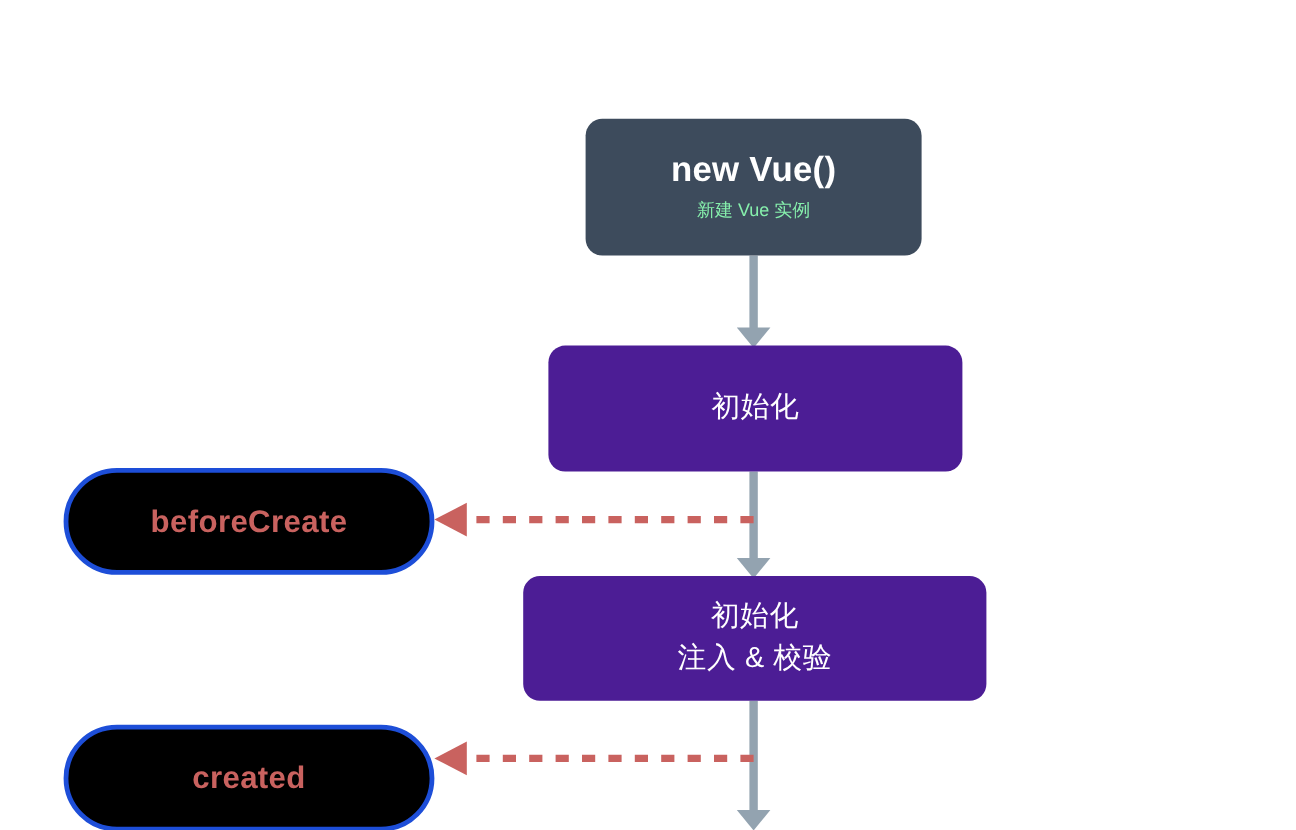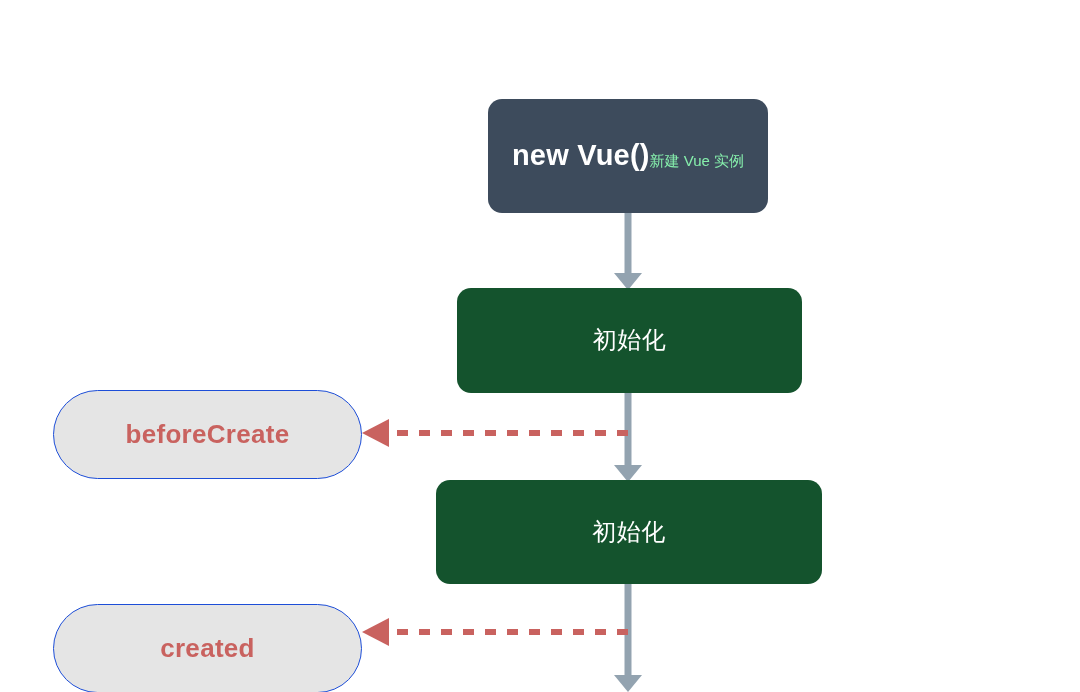--- a/index.html
+++ b/index.html
@@ -24,20 +24,21 @@
     width: 1080px;
     height: 692px;
     pointer-events: none;
   }
 
   
   .node {
     position: absolute;
     box-sizing: border-box;
     display: flex;
+    flex-direction: column;
     align-items: center;
     justify-content: center;
     text-align: center;
   }
 
   
   .node-dark {
     background: #3d4b5c;
     border-radius: 14px;
     color: #ffffff;
@@ -52,36 +53,36 @@
   .node-dark .subtitle {
     margin-top: 9px;
     font-size: 15px;
     font-weight: 400;
     line-height: 1.2;
     color: #86efac;
   }
 
   
   .node-green {
-    background: #14532d;
+    background: #4c1d95;
     border-radius: 14px;
     color: #ffffff;
   }
   .node-green .line {
     font-size: 24px;
     font-weight: 400;
     line-height: 1.45;
     color: #ffffff;
     letter-spacing: 0.5px;
   }
 
   
   .node-hook {
-    background: #e5e5e5;
-    border: 1px solid #1d4ed8;
+    background: #000000;
+    border: 4px solid #1d4ed8;
     border-radius: 46px;
   }
   .node-hook .hook-label {
     font-size: 26px;
     font-weight: 700;
     color: #c9625f;
     letter-spacing: 0.3px;
   }
 </style>
 </head>
@@ -121,20 +122,21 @@
     <div class="title">new Vue()</div>
     <div class="subtitle">新建 Vue 实例</div>
   </div>
 
   <div class="node node-green" style="left:457px; top:288px; width:345px; height:105px;">
     <div class="line">初始化</div>
   </div>
 
   <div class="node node-green" style="left:436px; top:480px; width:386px; height:104px;">
     <div class="line">初始化</div>
+    <div class="line">注入 &amp; 校验</div>
   </div>
 
   <div class="node node-hook" style="left:53px; top:390px; width:309px; height:89px;">
     <div class="hook-label">beforeCreate</div>
   </div>
 
   <div class="node node-hook" style="left:53px; top:604px; width:309px; height:89px;">
     <div class="hook-label">created</div>
   </div>
 

